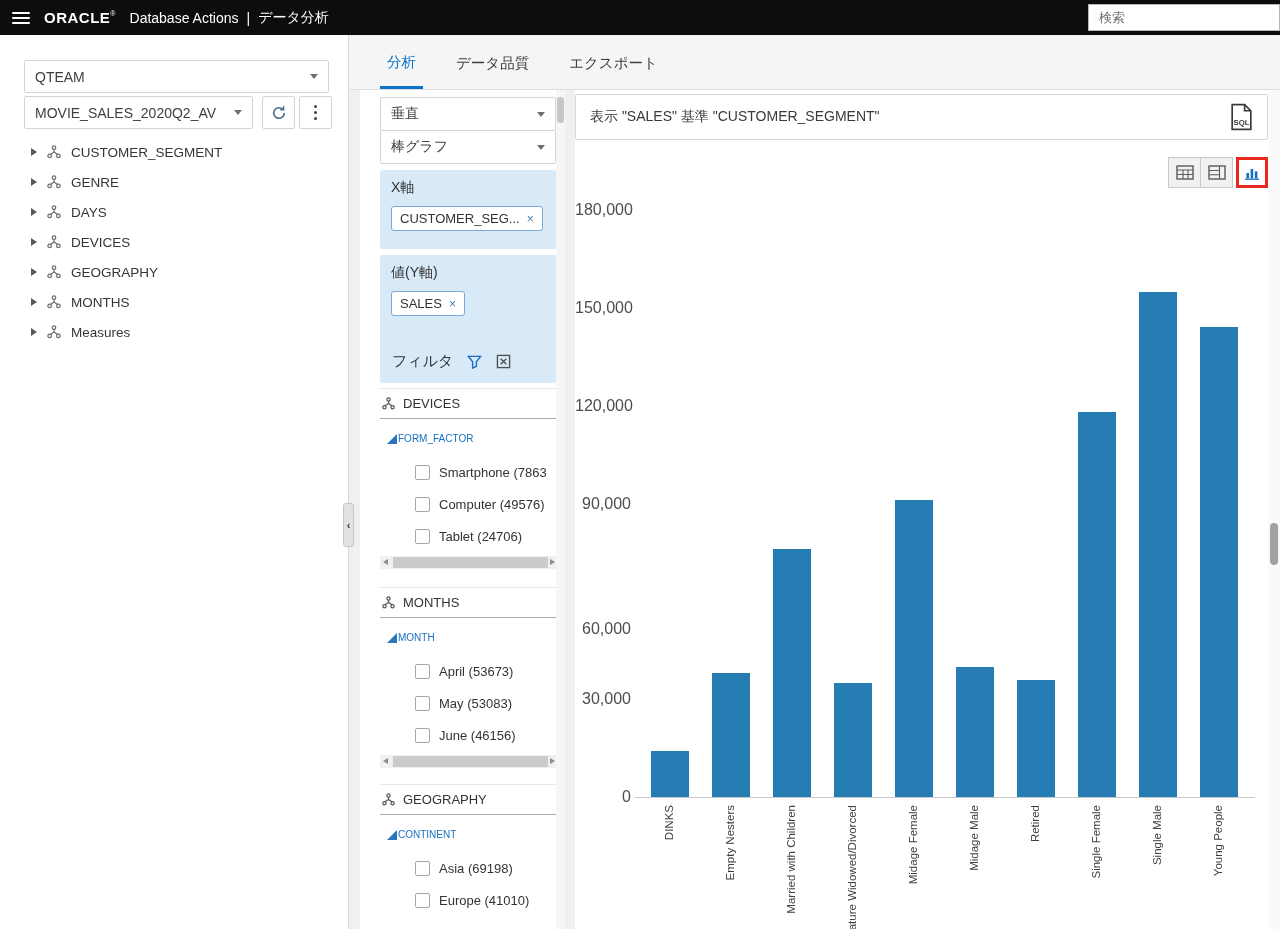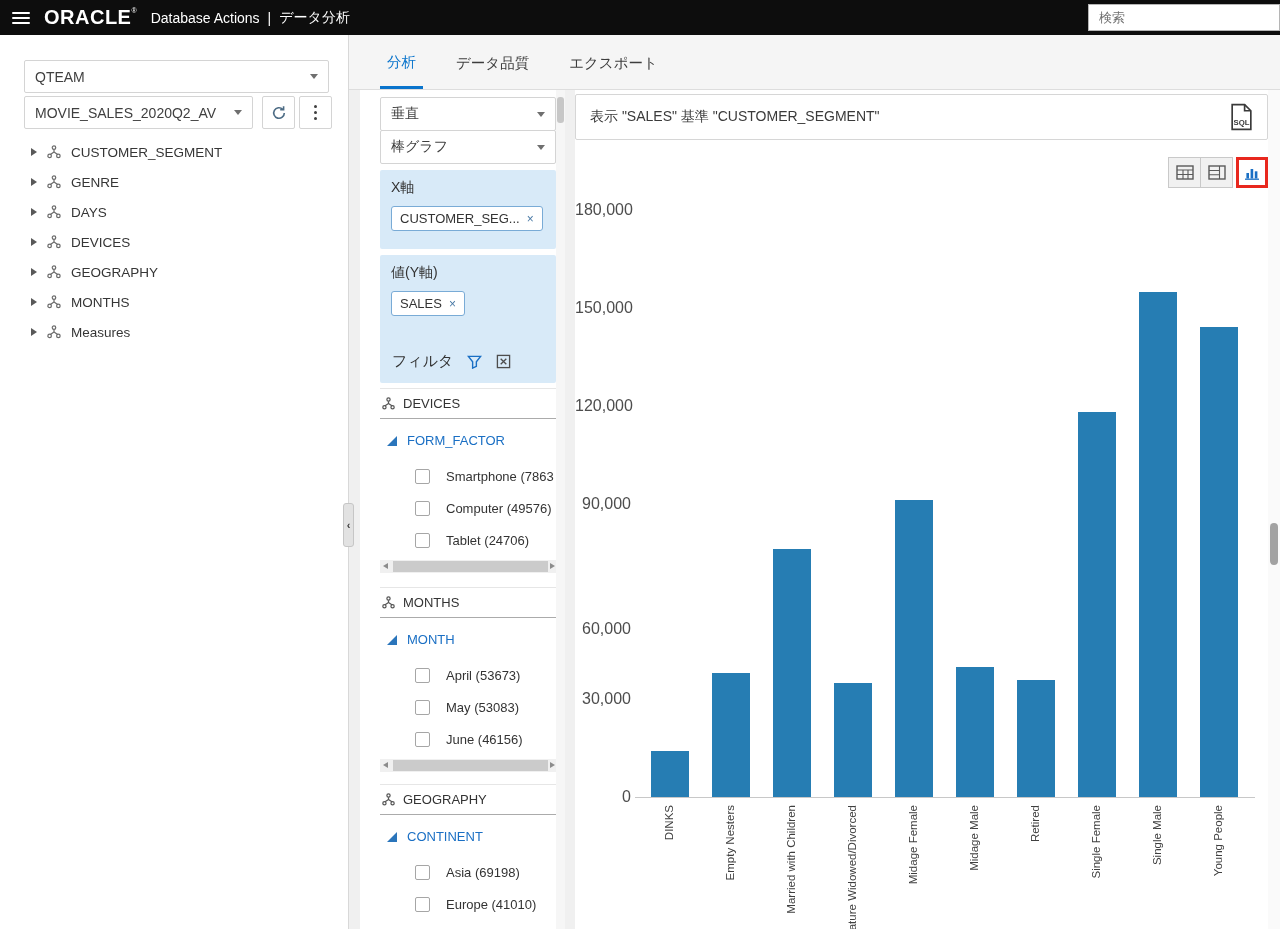--- a/index.html
+++ b/index.html
@@ -5,21 +5,21 @@
   *{margin:0;padding:0;box-sizing:border-box}
   html,body{width:1280px;height:929px;overflow:hidden}
   body{font-family:"Liberation Sans",sans-serif;background:#f0f0f0}
   .app{position:relative;width:1280px;height:929px;background:#f0f0f0;overflow:hidden}
 
   
   .topbar{position:absolute;left:0;top:0;right:0;height:35px;background:#0d0d0d;display:flex;align-items:center;padding-left:12px;gap:14px;z-index:20}
   .hamburger{width:18px;display:flex;flex-direction:column;gap:3px;cursor:pointer}
   .hamburger span{display:block;height:2px;background:#fff;border-radius:1px}
   .brand{color:#fff;display:flex;align-items:flex-start}
-  .brand-name{font-weight:700;font-size:20px;letter-spacing:.5px}
+  .brand-name{font-weight:700;font-size:15px;letter-spacing:.5px}
   .rmark{font-size:7px;margin-top:1px}
   .apptitle{color:#fff;font-size:14px;display:flex;gap:8px;align-items:center}
   .search{position:absolute;right:0;top:4px;width:192px;height:27px;border:1px solid #b5b5b5;background:#fff;font-size:13px;padding:0 10px;outline:none;font-family:inherit;color:#333}
   .search::placeholder{color:#6e6e6e}
 
   
   .sidebar{position:absolute;left:0;top:35px;bottom:0;width:349px;background:#fff;border-right:1px solid #d8d8d8}
   .select{border:1px solid #d4d4d4;background:#fff;height:33px;display:flex;align-items:center;padding:0 10px;font-size:14px;color:#3f3f3f;border-radius:2px;cursor:pointer}
   .schema-select{position:absolute;left:24px;top:25px;width:305px}
   .av-select{position:absolute;left:24px;top:61px;width:229px}
@@ -55,23 +55,23 @@
   .blabel{font-size:14px;color:#333}
   .chip{display:inline-flex;align-items:center;gap:7px;margin-top:9px;background:#fff;border:1px solid #79abd6;border-radius:3px;padding:4px 8px;font-size:13px;color:#333;cursor:grab;max-width:152px}
   .chip .chip-label{overflow:hidden;white-space:nowrap;text-overflow:ellipsis}
   .chip .x{color:#4a7aa6;font-size:12px;line-height:1;cursor:pointer;flex:none}
   #fbox{top:250px;height:43px;display:flex;align-items:center;gap:14px;font-size:15px;color:#333;padding:0 12px}
   .facet{position:absolute;left:20px;width:176px}
   #facet-devices{top:298px}
   #facet-months{top:497px}
   #facet-geography{top:694px}
   .facet-h{height:31px;display:flex;align-items:center;gap:8px;border-top:1px solid #e6e6e6;border-bottom:1px solid #ababab;font-size:13px;color:#333;padding-left:2px}
-  .hier{margin:14px 0 12px 7px;display:flex;align-items:center;gap:10px;font-size:13px;color:#1a6fc4;cursor:pointer}
+  .hier{margin:14px 0 12px 7px;display:flex;align-items:center;gap:1px;font-size:10px;color:#1a6fc4;cursor:pointer}
   .exp-tri{display:flex;flex:none}
-  .fitem{height:32px;display:flex;align-items:center;gap:16px;padding-left:35px;font-size:13px;color:#333;overflow:hidden;white-space:nowrap}
+  .fitem{height:32px;display:flex;align-items:center;gap:9px;padding-left:35px;font-size:13px;color:#333;overflow:hidden;white-space:nowrap}
   .cb{width:15px;height:15px;border:1px solid #a6a6a6;border-radius:2px;background:#fff;flex:none;cursor:pointer}
   .hscroll{margin-top:4px;height:13px;background:#f0f0f0;position:relative;cursor:pointer}
   .hs-thumb{position:absolute;left:13px;right:8px;top:1px;bottom:1px;background:#cbcbcb}
   .hs-arr-l{position:absolute;left:3px;top:3px;width:0;height:0;border-right:5px solid #8c8c8c;border-top:3.5px solid transparent;border-bottom:3.5px solid transparent}
   .hs-arr-r{position:absolute;right:1px;top:3px;width:0;height:0;border-left:5px solid #8c8c8c;border-top:3.5px solid transparent;border-bottom:3.5px solid transparent}
 
   
   .chartpanel{position:absolute;left:575px;top:90px;width:693px;bottom:0;background:#fff;overflow:hidden}
   .titlebox{position:absolute;left:0;top:4px;width:693px;height:46px;border:1px solid #d6d6d6;border-radius:2px;background:#fff;display:flex;align-items:center;padding:0 14px;font-size:14px;color:#3a3a3a;z-index:5}
   .sqlbtn{margin-left:auto;background:none;border:none;cursor:pointer;padding:0;display:flex}

